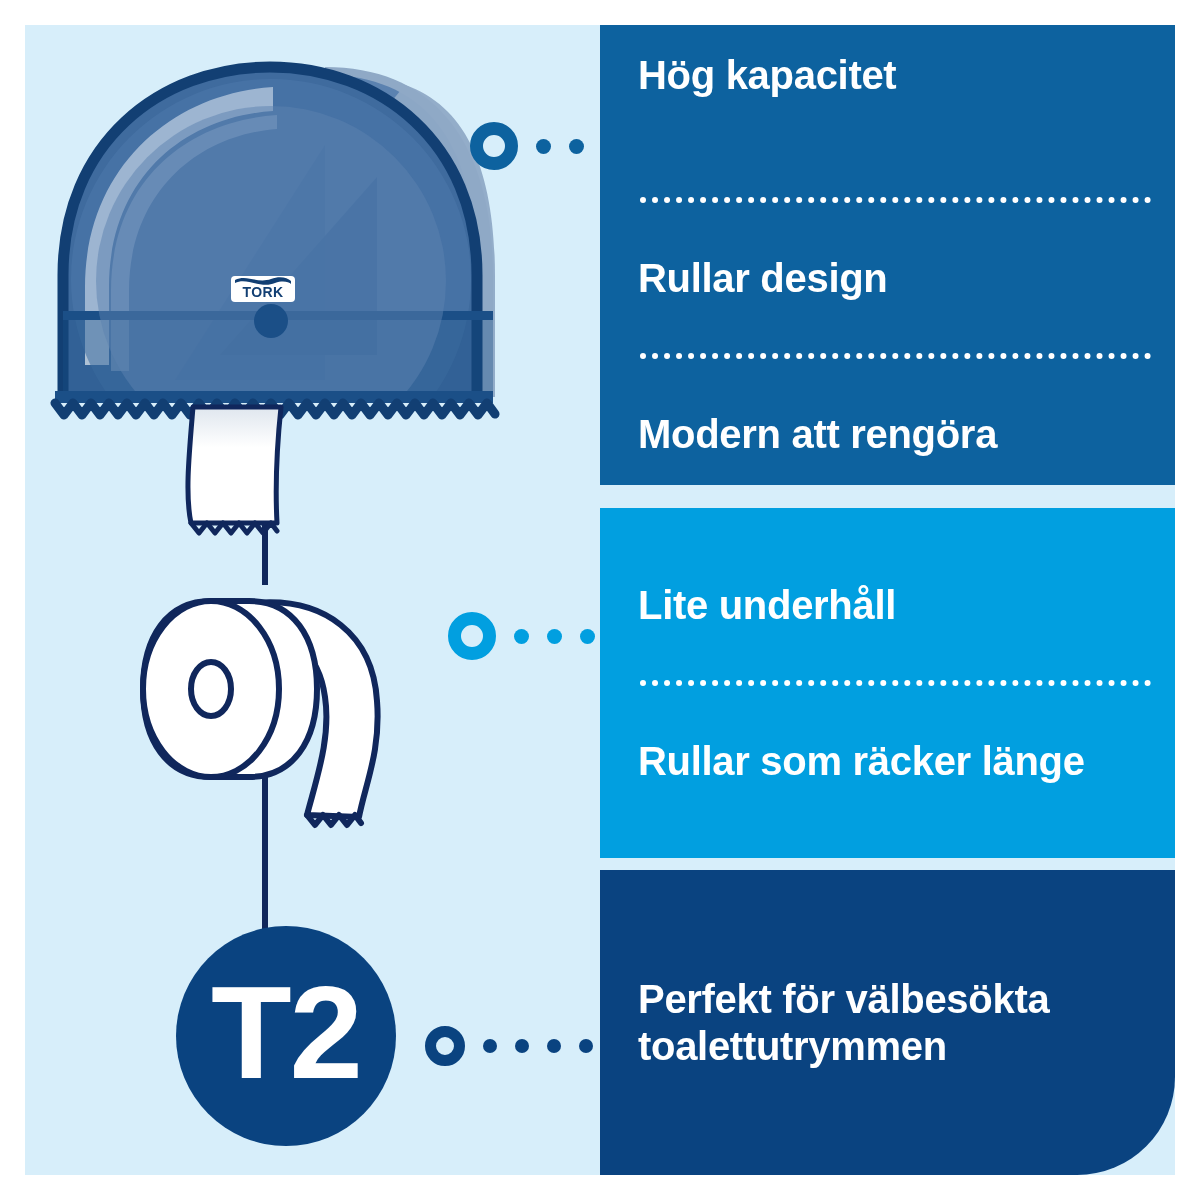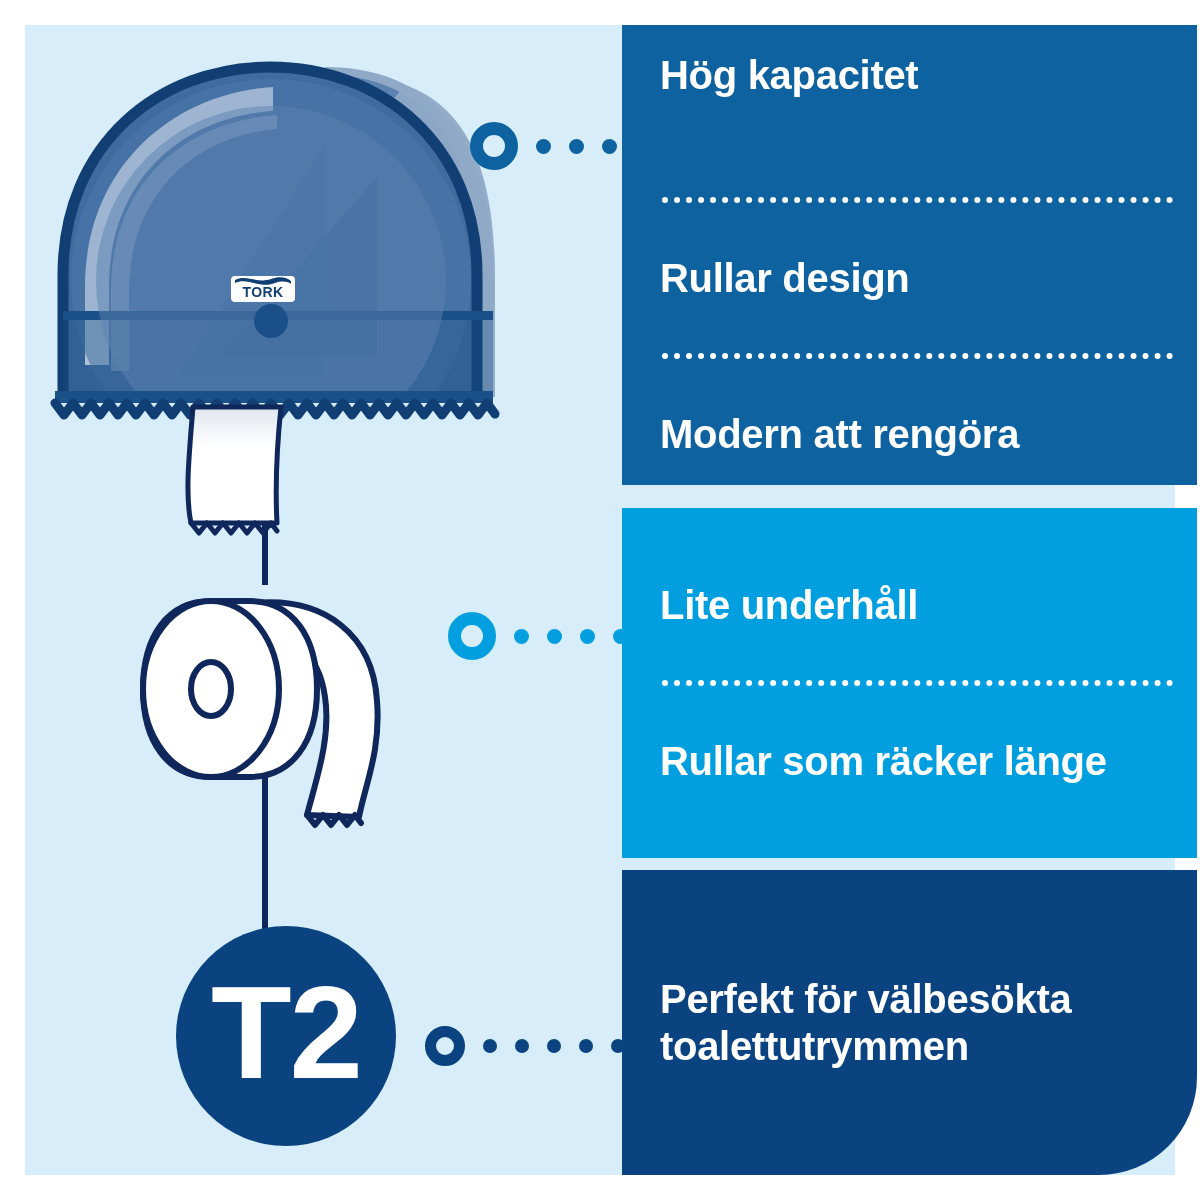--- a/index.html
+++ b/index.html
@@ -20,21 +20,21 @@
     position: absolute;
     left: 25px;
     top: 25px;
     width: 1150px;
     height: 1150px;
     background: #d7eefa;
   }
   
   .panel {
     position: absolute;
-    left: 622px;
+    left: 600px;
     box-sizing: border-box;
     padding-left: 38px;
     padding-right: 22px;
     display: flex;
     flex-direction: column;
     justify-content: center;
   }
   #panel-capacity {
     top: 25px;
     width: 575px;

